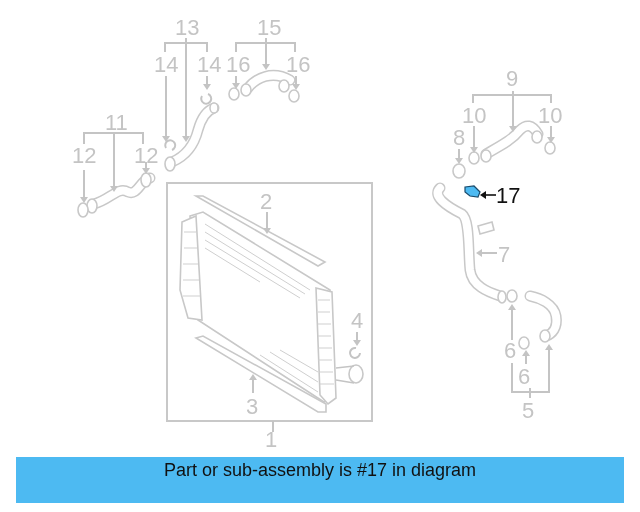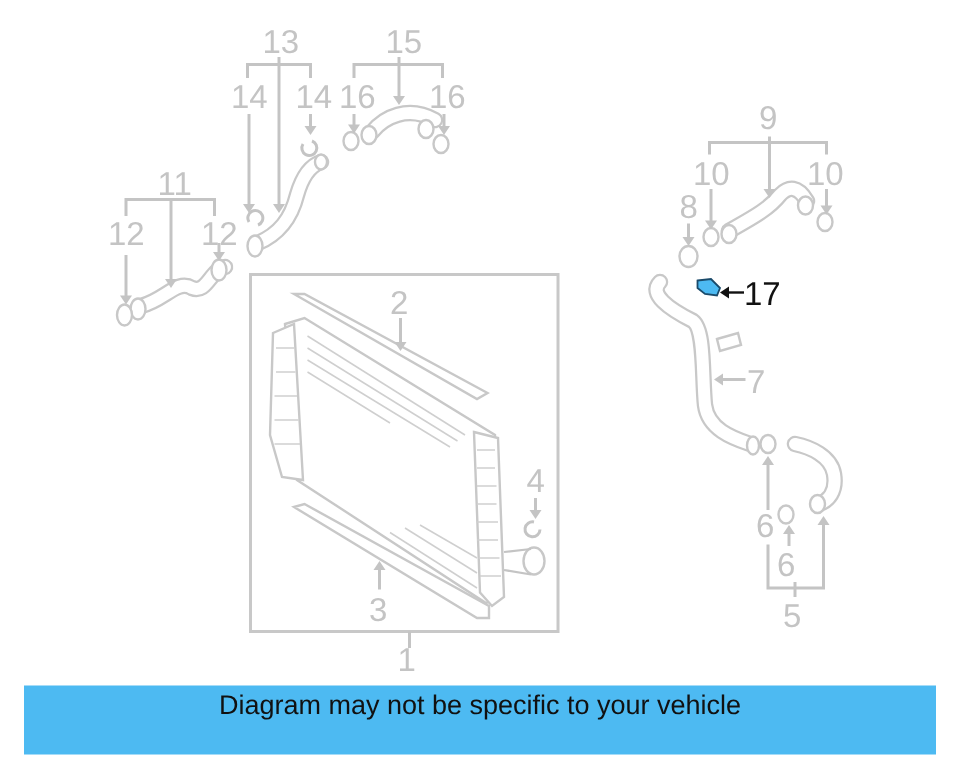--- a/index.html
+++ b/index.html
@@ -184,14 +184,14 @@
 
   <g>
     <path d="M465,187 L474,186 L480,192 L478,197 L470,196 L465,192 Z" fill="#4dbaf2" stroke="#1a4a6a" stroke-width="1.2"></path>
   </g>
   <line x1="482" y1="195" x2="496" y2="195" stroke="#111111" stroke-width="1.6"></line>
   <polygon points="480,195 486,191 486,199" fill="#111111"></polygon>
   <text x="496" y="203" class="lbl-hl">17</text>
 </svg>
 
 <div id="banner">
-  <div>Diagram may not be specific to your vehicle</div>
+  <div>Part or sub-assembly is #17 in diagram</div>
 </div>
 
 </body></html>

